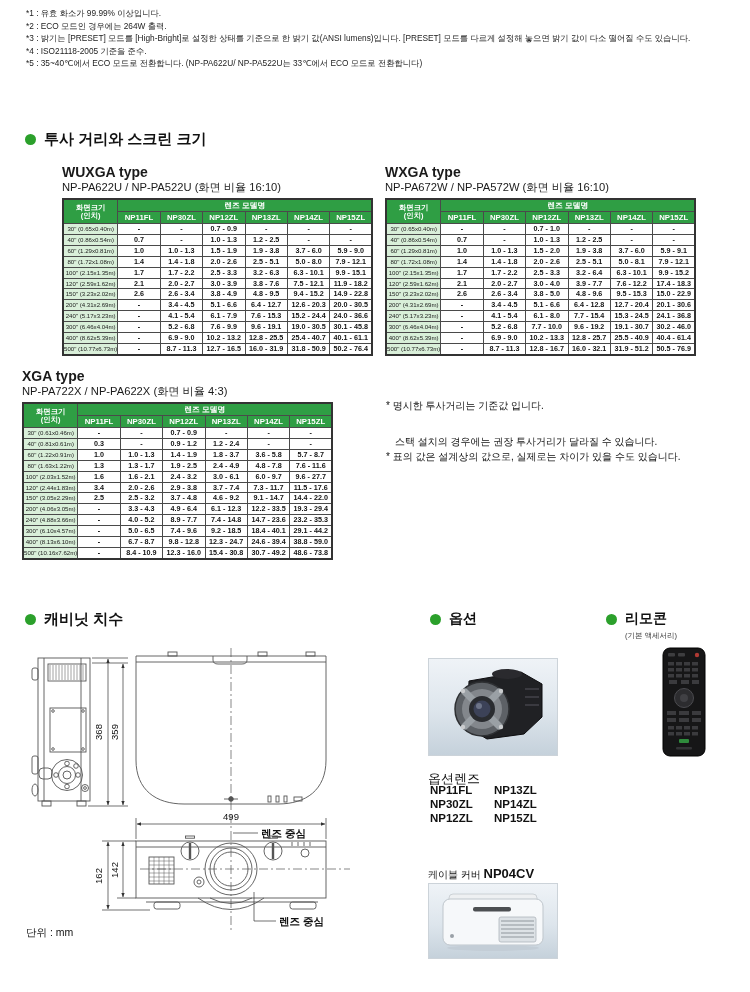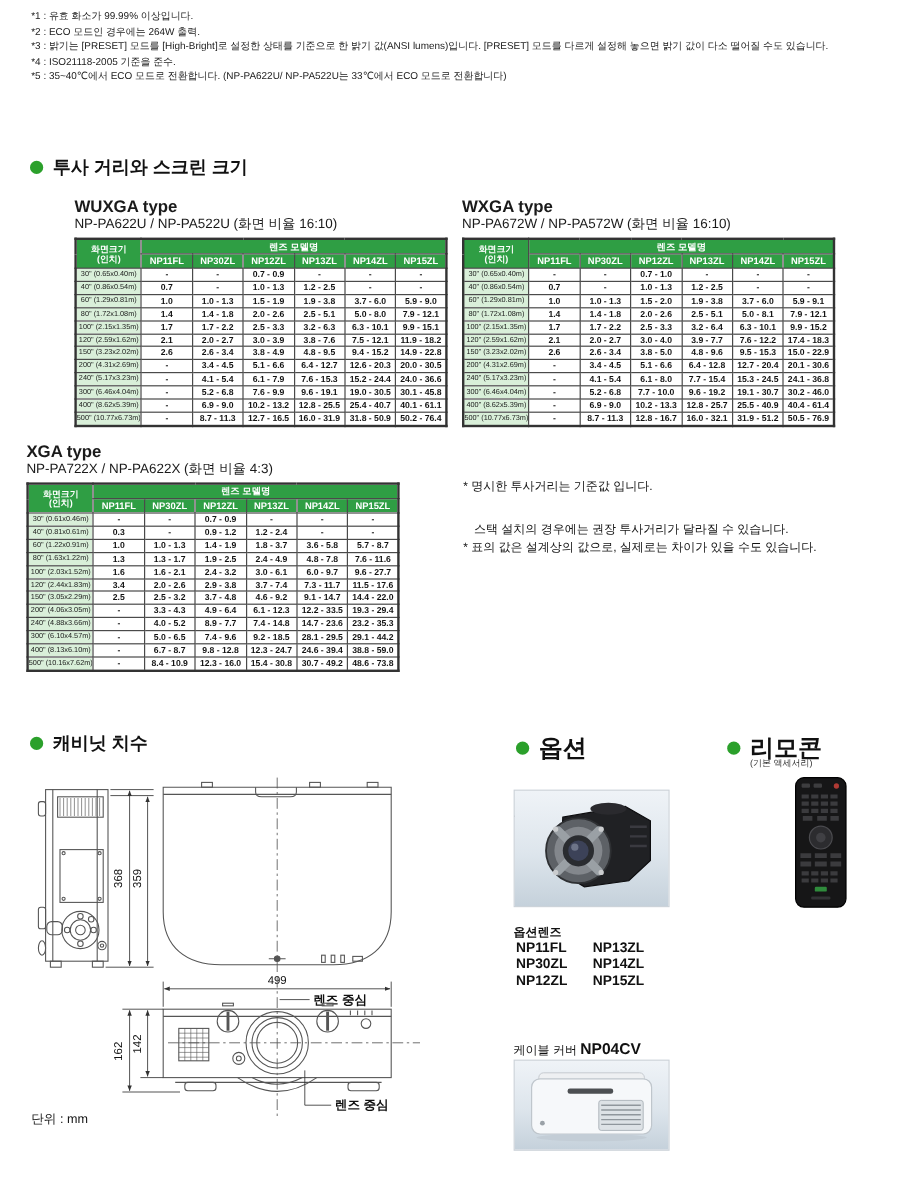--- a/index.html
+++ b/index.html
@@ -6,39 +6,39 @@
   .page{position:relative;width:750px;height:992px;background:#ffffff;overflow:hidden;
         font-family:"Liberation Sans","DejaVu Sans",sans-serif;color:#1a1a1a;
         --green-bullet:#2ba02b;--green-header:#2f9e44;--green-light:#d9efd9;}
   .abs{position:absolute;}
   
   .top-notes{left:26px;top:7px;font-size:8.3px;line-height:12.6px;color:#222;white-space:nowrap;}
   .top-notes .sub{padding-left:14px;}
   
   .sec-title{display:flex;align-items:center;gap:8px;font-size:15px;font-weight:bold;color:#111;}
   .sec-title .bullet{width:11px;height:11px;border-radius:50%;background:var(--green-bullet);flex:0 0 auto;}
-  .sec-title.small{font-size:20px;}
+  .sec-title.small{font-size:14px;}
   
   .type-title{font-size:14px;font-weight:bold;line-height:15px;margin:0;}
   .model-line{font-size:11.2px;line-height:13px;margin:1px 0 4px 0;}
   table.spec-table{border-collapse:collapse;table-layout:fixed;border:2px solid #333;padding-left:32px;}
   .spec-table th,.spec-table td{border:1px solid #4a4a4a;padding:0;text-align:center;vertical-align:middle;
         overflow:hidden;white-space:nowrap;}
   .spec-table thead th{background:var(--green-header);color:#fff;font-size:7.8px;font-weight:bold;height:11px;line-height:10px;}
   .spec-table thead th.h-screen{font-size:7.4px;line-height:7.5px;}
   .spec-table tbody td{height:9.9px;line-height:9.9px;font-size:7.2px;font-weight:bold;color:#111;}
   .spec-table tbody td.c-size{background:var(--green-light);font-weight:normal;font-size:6.1px;color:#1c1c1c;}
   
   .side-notes{font-size:10px;line-height:15.5px;color:#111;}
   .side-notes .indent{padding-left:9px;margin-top:20px;}
   
   .opt-label{font-size:10px;color:#111;}
   .opt-label b{font-size:13px;font-weight:bold;}
   .img-box{background:linear-gradient(180deg,#eff3f7 0%,#dde5ec 55%,#c5d1db 100%);border:1px solid #ccd3d9;}
-  .lens-title{font-size:10px;color:#111;font-weight:bold;}
+  .lens-title{font-size:13px;color:#111;}
   .lens-grid{display:grid;grid-template-columns:64px 64px;row-gap:2px;font-size:11.5px;font-weight:bold;color:#111;}
   .remote-sub{font-size:7.5px;color:#333;}
   
   svg text{font-family:"Liberation Sans","DejaVu Sans",sans-serif;}
 </style>
 </head>
 <body>
 
 <div class="page" style="--green-bullet: #2ba02b; --green-header: #2f9e44; --green-light: #d9efd9;">
 
@@ -457,21 +457,21 @@
               <td>7.4 - 14.8</td>
               <td>14.7 - 23.6</td>
               <td>23.2 - 35.3</td>
             </tr>
             <tr>
               <td class="c-size">300" (6.10x4.57m)</td>
               <td>-</td>
               <td>5.0 - 6.5</td>
               <td>7.4 - 9.6</td>
               <td>9.2 - 18.5</td>
-              <td>28.1 - 29.5</td>
+              <td>18.4 - 40.1</td>
               <td>29.1 - 44.2</td>
             </tr>
             <tr>
               <td class="c-size">400" (8.13x6.10m)</td>
               <td>-</td>
               <td>6.7 - 8.7</td>
               <td>9.8 - 12.8</td>
               <td>12.3 - 24.7</td>
               <td>24.6 - 39.4</td>
               <td>38.8 - 59.0</td>

